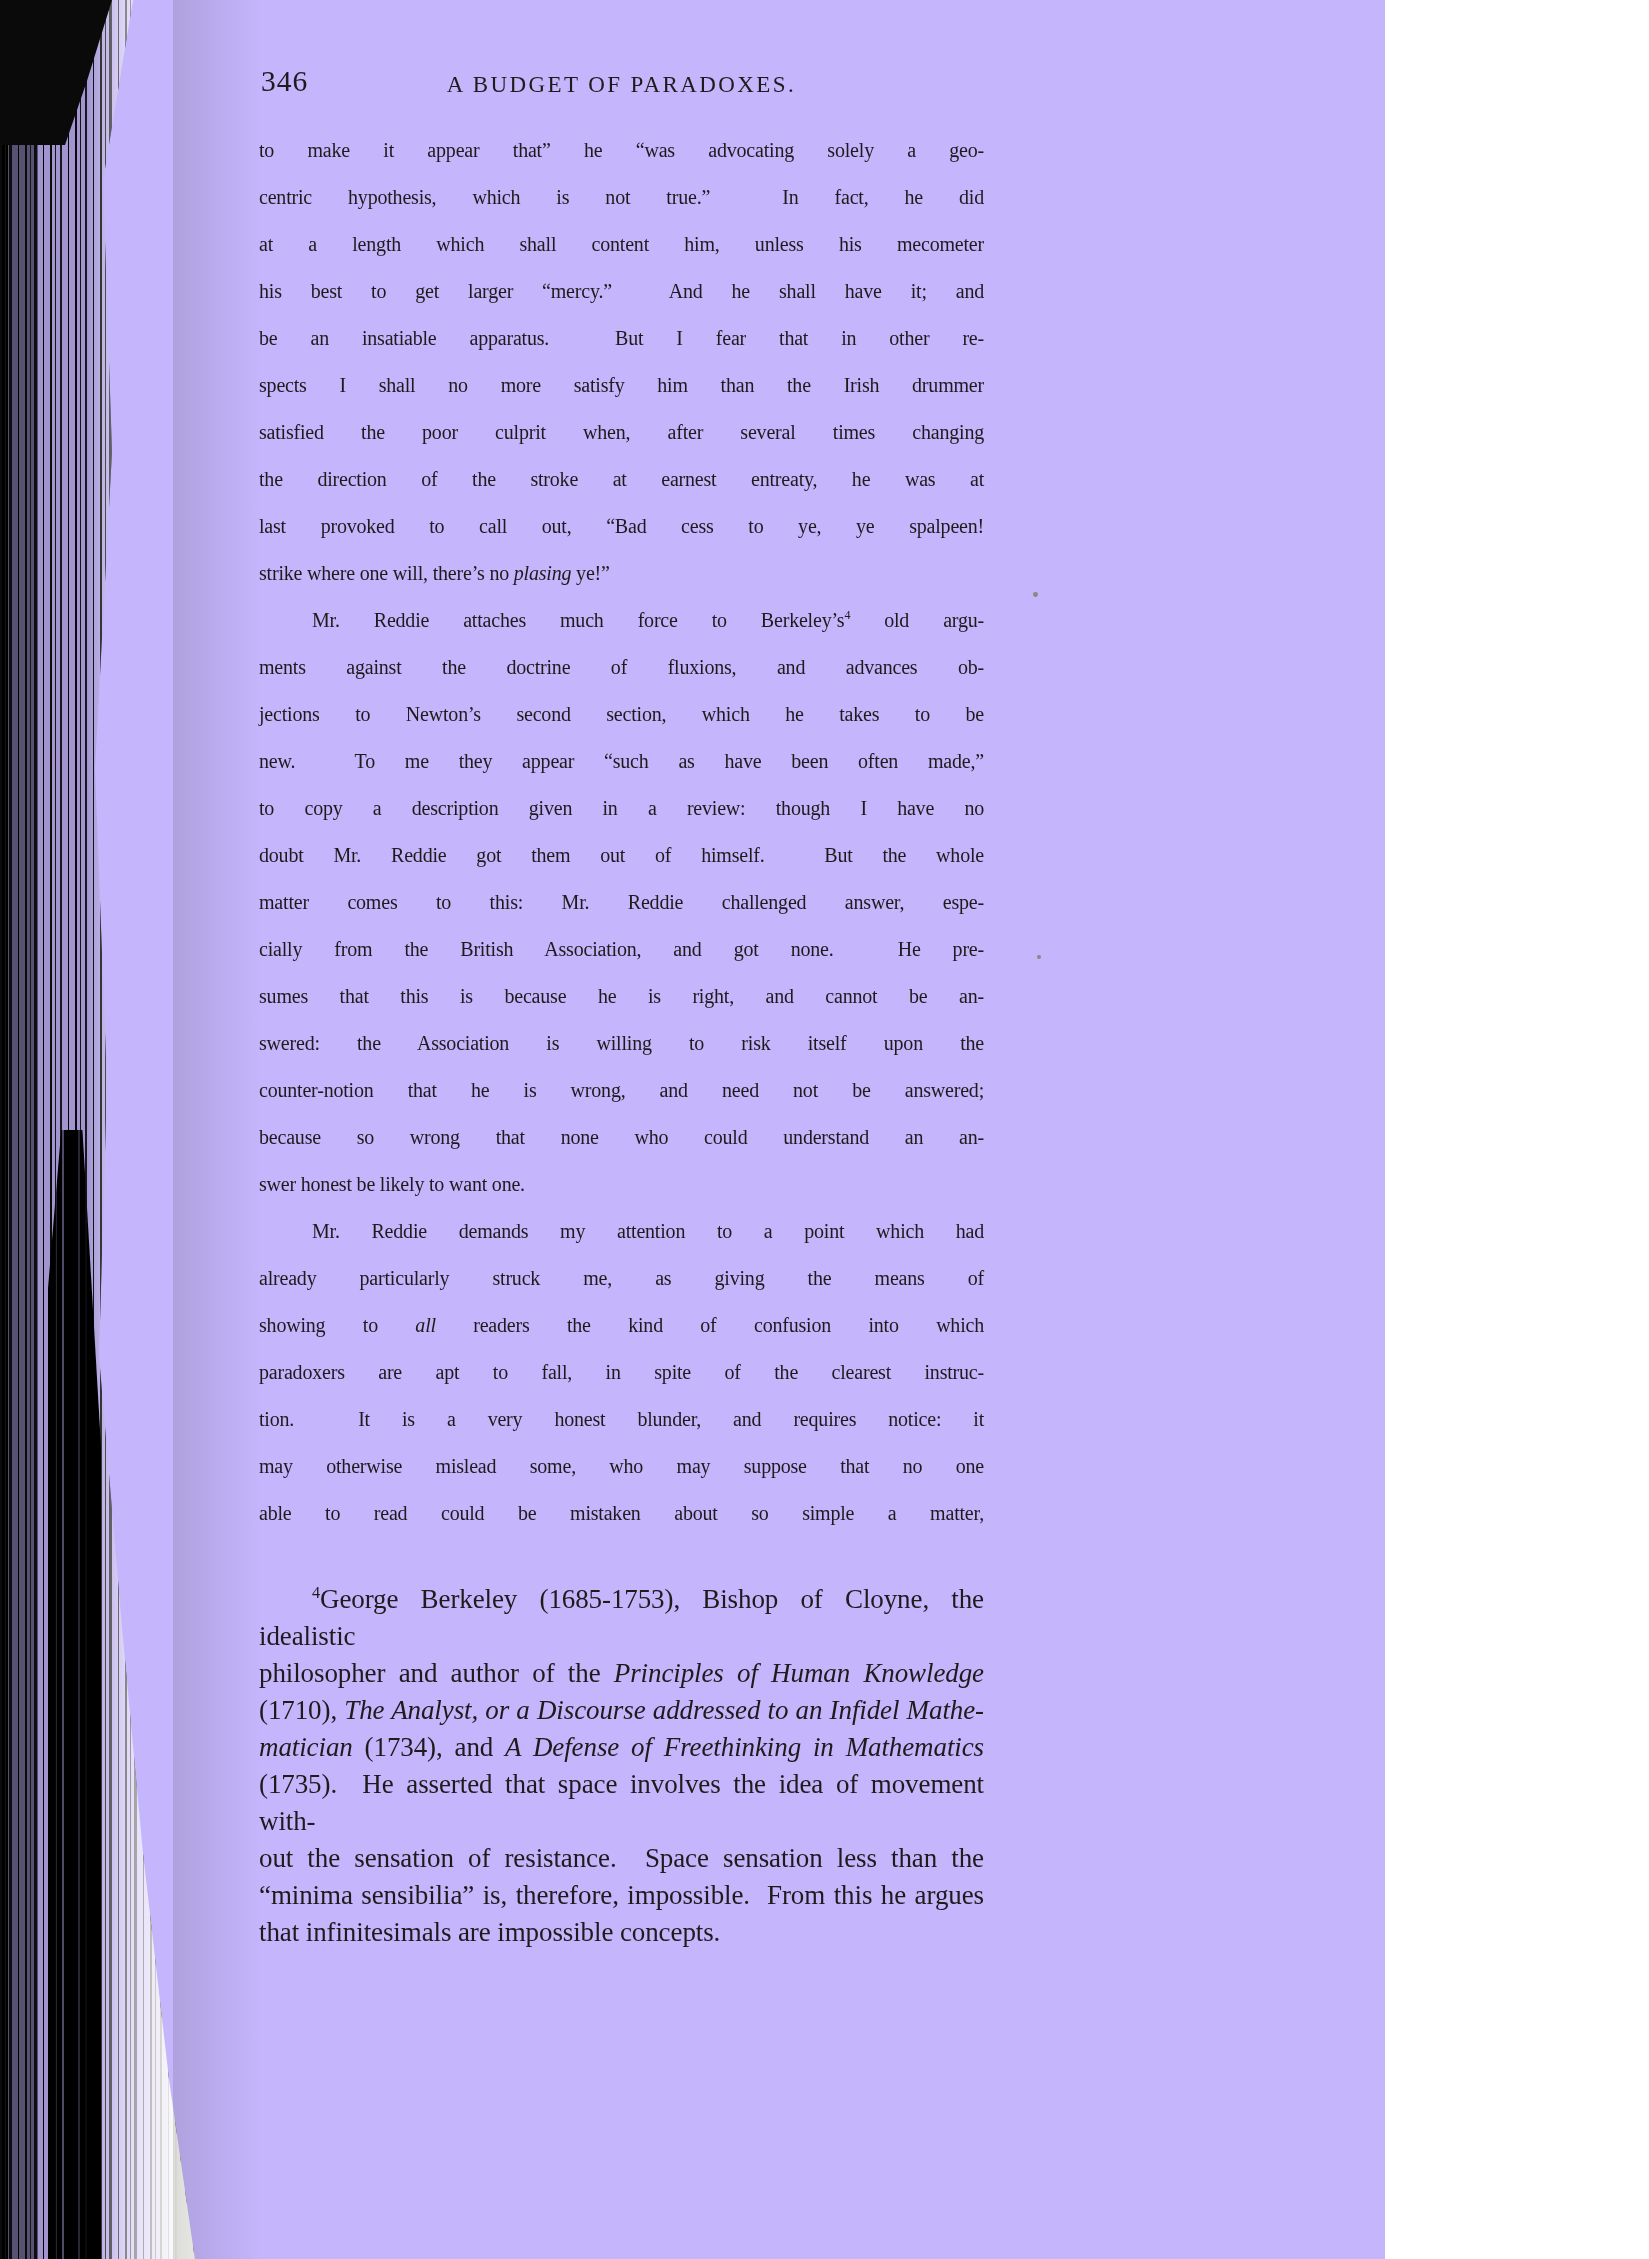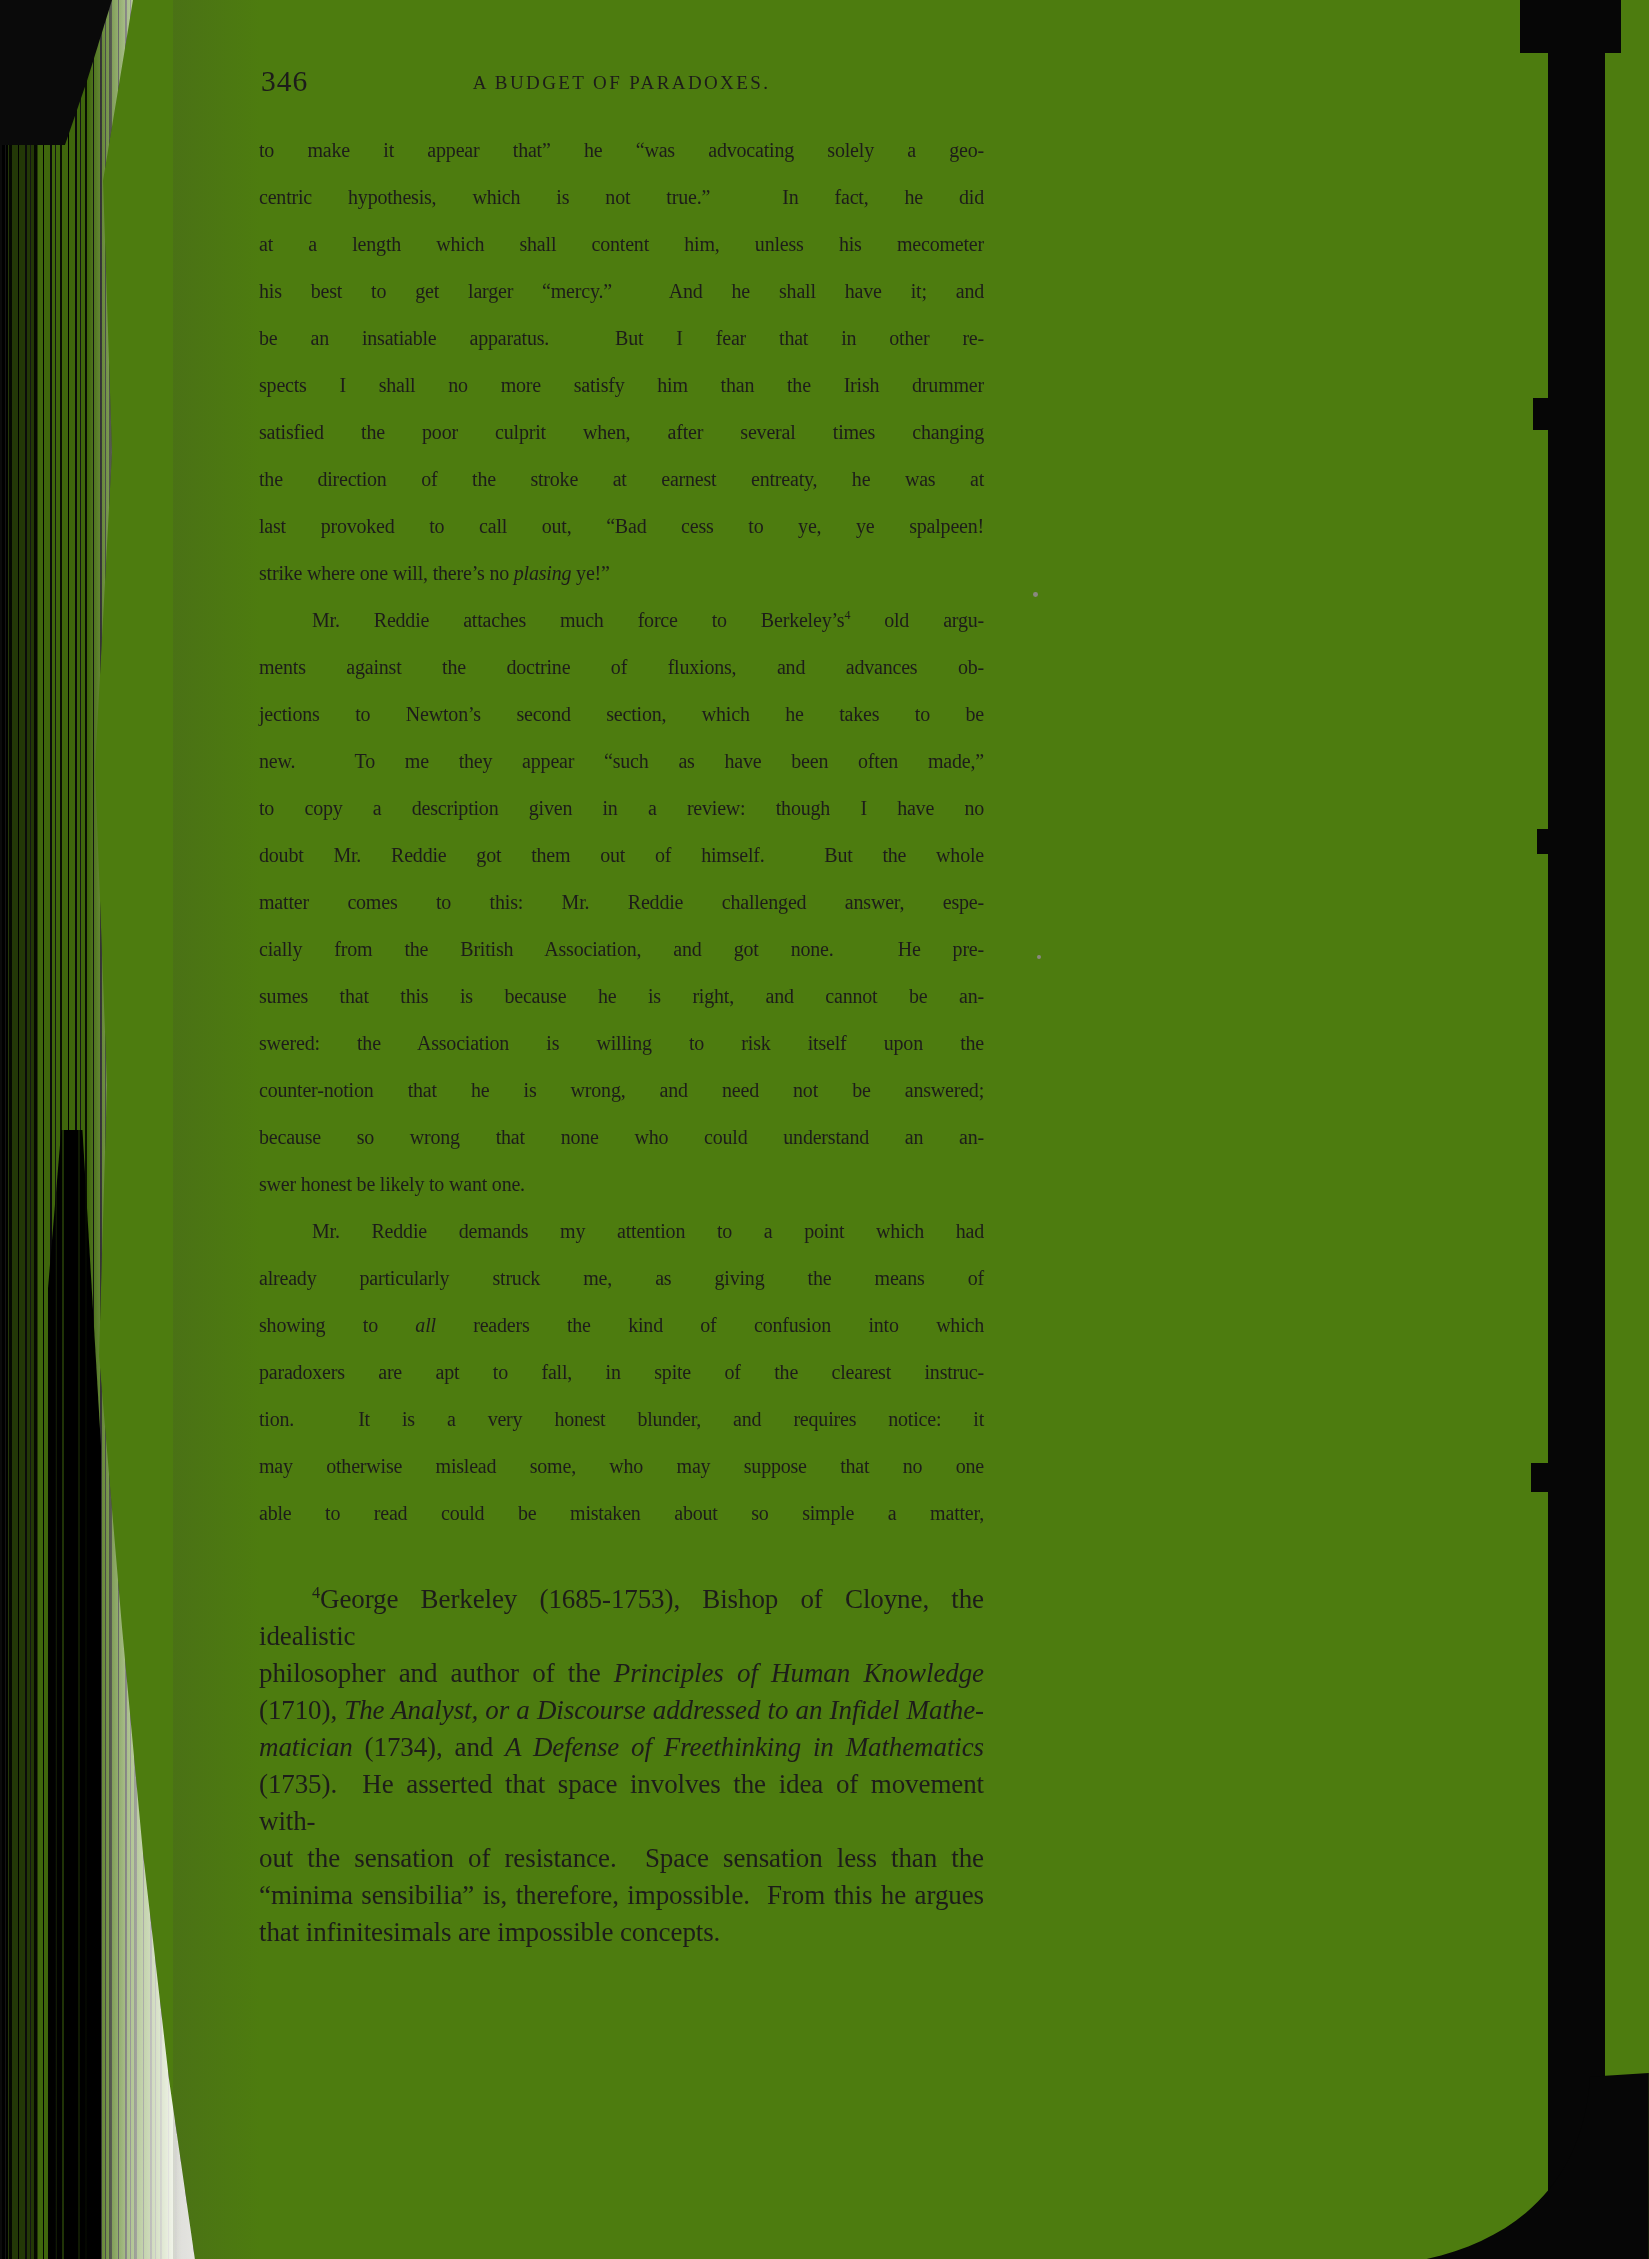--- a/index.html
+++ b/index.html
@@ -1,19 +1,19 @@
 <!DOCTYPE html>
 <html style="font-size:15px"><head>
 <meta charset="utf-8">
 <style>
   html,body{margin:0;padding:0;background:#ffffff;}
   .scan{
     position:relative;
-    width:1649px;height:2260px;
-    background:#4d7c0f;
+    width:1385px;height:2260px;
+    background:#c4b5fd;
     overflow:hidden;
     font-family:"Liberation Serif","DejaVu Serif",serif;
     color:#1d1c1a;
   }
   
   .gutter{
     position:absolute;left:0;top:0;width:200px;height:100%;
     background:
       linear-gradient(90deg, rgba(252,252,248,0) 0px, rgba(252,252,248,0) 88px, rgba(252,252,248,.55) 128px, #fcfcf8 181px),
       repeating-linear-gradient(90deg,
@@ -44,21 +44,21 @@
   .nub2{left:1537px;top:829px;width:11.4px;height:25px;}
   .nub3{left:1531px;top:1463px;width:17px;height:28.5px;}
   .curl{position:absolute;left:1398px;top:2035px;}
   .speck{position:absolute;background:#8a8880;border-radius:50%;}
   .speck1{left:1033px;top:592px;width:4.8px;height:4.8px;}
   .speck2{left:1037px;top:955px;width:3.8px;height:3.8px;}
   
   .col{position:absolute;left:259px;top:0;width:725px;}
   .pagehead{position:absolute;top:65px;left:0;width:725px;height:40px;}
   .pagenum{position:absolute;left:1.9px;top:0;font-size:29.5px;letter-spacing:1px;}
-  .running{text-align:center;font-size:19px;letter-spacing:2.4px;padding-top:6.7px;}
+  .running{text-align:center;font-size:23px;letter-spacing:2.4px;padding-top:6.7px;}
   .bodytext{position:absolute;top:127px;left:0;width:725px;font-size:20px;line-height:47px;letter-spacing:-0.2px;}
   .footnote{position:absolute;top:1581px;left:0;width:725px;font-size:27px;line-height:37px;letter-spacing:-0.1px;}
   .line{text-align:justify;text-align-last:justify;}
   .line.last{text-align-last:left;}
   .line.ind{text-indent:53px;}
   .it{font-style:italic;}
   sup{font-size:60%;vertical-align:super;line-height:0;}
 </style>
 </head>
 <body>

